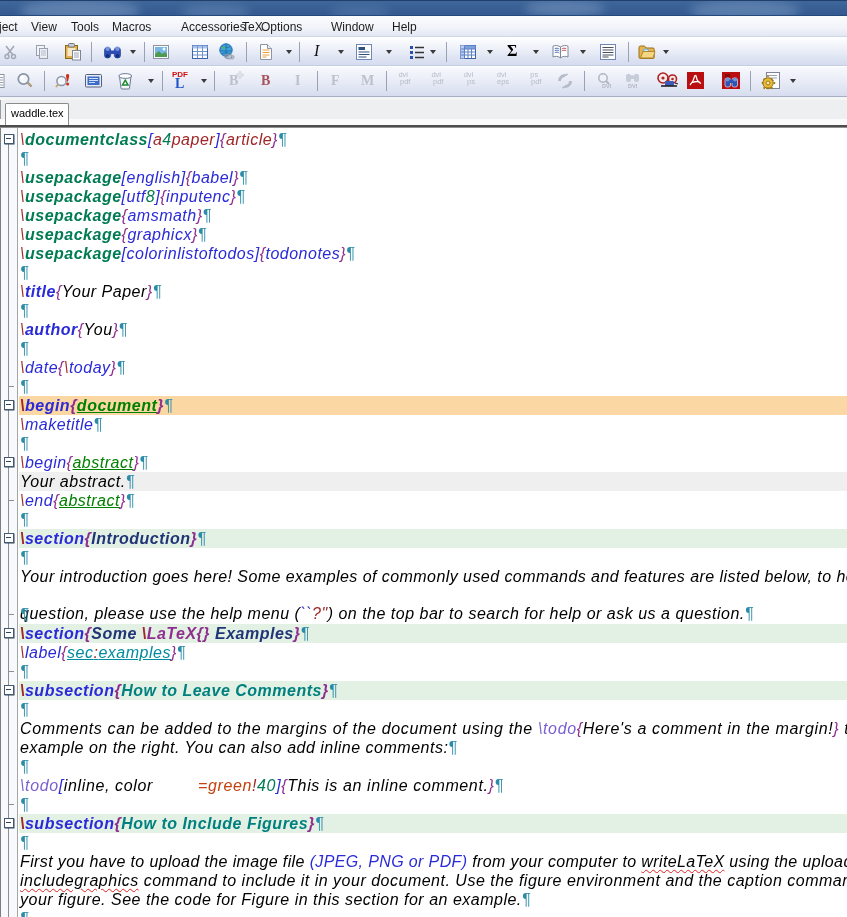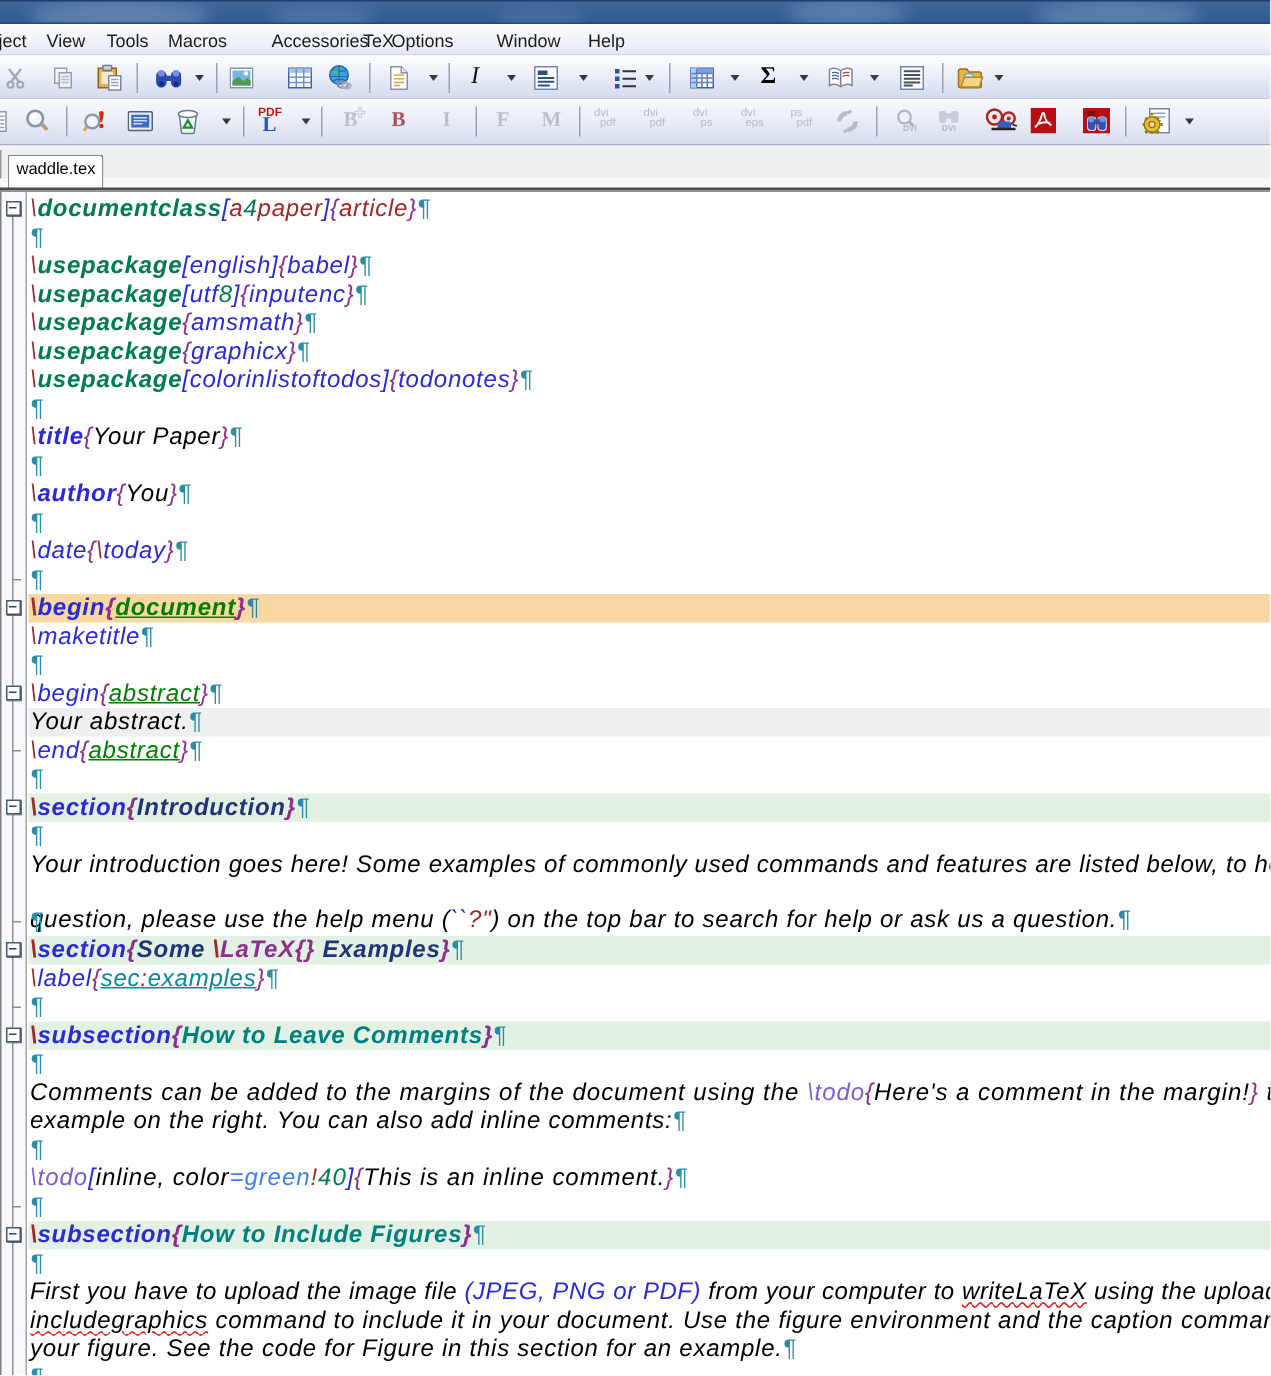--- a/index.html
+++ b/index.html
@@ -1,16 +1,16 @@
 <!DOCTYPE html>
 <html><head>
 <meta charset="utf-8">
 <style>
 html,body{margin:0;padding:0;}
-#app{position:relative;width:847px;height:917px;overflow:hidden;background:#fff;font-family:"Liberation Sans",sans-serif;}
+#app{position:relative;width:847px;height:917px;overflow:hidden;background:#fff;font-family:"Liberation Sans",sans-serif;text-align:center;}
 .abs{position:absolute;}
 
 #titlebar{left:0;top:0;width:847px;height:16px;background:linear-gradient(#40679b 0%,#3a6195 45%,#325890 100%);overflow:hidden;}
 .blob{position:absolute;border-radius:50%;filter:blur(5px);}
 #menubar{left:0;top:16px;width:847px;height:20px;background:linear-gradient(#fcfcfd,#f1f3f9 60%,#e3e7f3);border-bottom:1px solid #d2d7e7;}
 .mi{position:absolute;top:4px;font-size:12px;color:#1c1c1c;}
 #tb1{left:0;top:37px;width:847px;height:28px;background:linear-gradient(#ffffff,#eef1f9 40%,#dce2f2 80%,#d5dcee);border-bottom:1px solid #c6cde0;}
 #tb2{left:0;top:66px;width:847px;height:29px;background:linear-gradient(#f8f9fd,#eaedf7 45%,#d7ddef);border-top:1px solid #fff;border-bottom:1px solid #a8afc2;}
 .tsep{position:absolute;width:1px;background:#9aa1b4;}
 .darr{position:absolute;width:0;height:0;border-left:3.5px solid transparent;border-right:3.5px solid transparent;border-top:4px solid #3a3a3a;}
@@ -39,21 +39,21 @@
 .blb{color:#2a2ad8;font-weight:bold;}  
 .mr{color:#a02828;}                    
 .pu{color:#8e2f8e;}                    
 .dg{color:#007b53;}                    
 .pi{color:#2b8ca9;}                    
 .nv{color:#203575;font-weight:bold;margin-top:24px;}   
 .tl{color:#00807e;font-weight:bold;}   
 .env{color:#008000;text-decoration:underline;}
 .lab{color:#008b9e;text-decoration:underline;}
 .td{color:#7a5fd0;}                    
-.grn{color:#3b82f6;}
+.grn{color:#c2410c;margin-left:45px;}
 .wavy{text-decoration:underline wavy #e02020 1px;text-underline-offset:2px;}
 </style>
 </head>
 <body>
 <div id="app">
   <div class="abs" id="titlebar">
     <div class="blob" style="left:20px;top:0px;width:120px;height:22px;background:#7d9cc4;opacity:.55"></div>
     <div class="blob" style="left:180px;top:4px;width:70px;height:16px;background:#6d8fba;opacity:.45"></div>
     <div class="blob" style="left:330px;top:6px;width:60px;height:14px;background:#6d8fba;opacity:.35"></div>
     <div class="blob" style="left:525px;top:0px;width:80px;height:18px;background:#7d9cc4;opacity:.5"></div>

